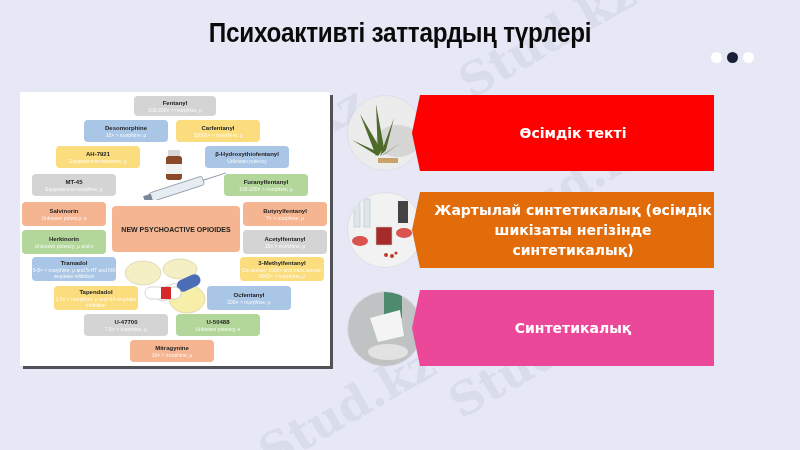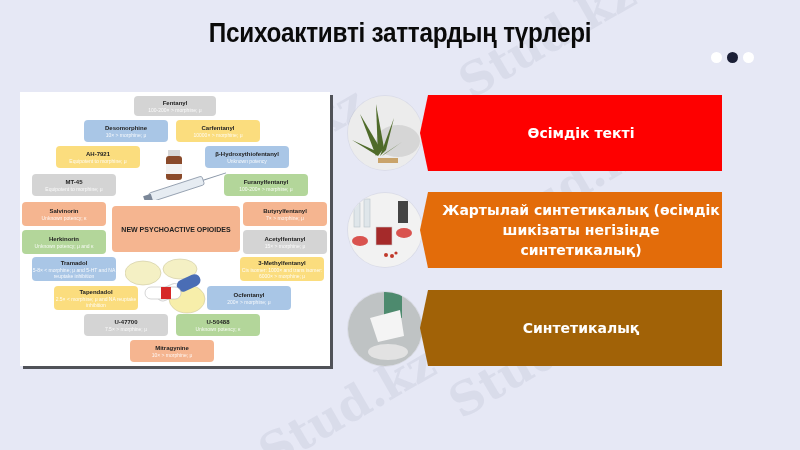--- a/index.html
+++ b/index.html
@@ -41,21 +41,21 @@
   .green { background:#b3d69a; }
   .orange { background:#f5b590; }
   .center-box { font-size:7px; font-weight:bold; }
 
   .syringe { position:absolute; left:118px; top:58px; width:92px; height:50px; }
   .pills { position:absolute; left:105px; top:165px; width:100px; height:60px; }
 
   
   .card { position:absolute; left:412px; width:302px; height:76px; }
   .bar {
-    position:absolute; left:8px; top:0; width:302px; height:76px;
+    position:absolute; left:0; top:0; width:302px; height:76px;
     clip-path:polygon(8px 0, 100% 0, 100% 100%, 8px 100%, 0 50%);
     box-shadow:1px 1px 0 rgba(0,0,0,0.2);
     display:flex; align-items:center; justify-content:center;
     color:#ffffff; font-family:"DejaVu Sans", sans-serif; font-weight:bold;
     font-size:14px; text-align:center; line-height:20px; padding-left:20px; box-sizing:border-box;
   }
   .circle {
     position:absolute; width:74px; height:74px; border-radius:50%;
     left:348px; overflow:hidden; background:#e8e8e8;
     box-shadow:0 0 0 1px rgba(0,0,0,0.05);
@@ -214,14 +214,14 @@
 
 <div class="circle" style="top:292px;">
   <svg viewBox="0 0 74 74" width="74" height="74">
     <rect width="74" height="74" fill="#bfc3c4"></rect>
     <rect x="36" y="0" width="18" height="26" fill="#4d8a6e"></rect>
     <path d="M22 26 L52 18 L56 44 L30 50 Z" fill="#f4f4f4"></path>
     <ellipse cx="40" cy="60" rx="20" ry="8" fill="#e2e2e2"></ellipse>
   </svg>
 </div>
 <div class="card" style="top:290px;">
-  <div class="bar" style="background:#a16207;">Синтетикалық</div>
+  <div class="bar" style="background:#ec4899;">Синтетикалық</div>
 </div>
 
 </body></html>

